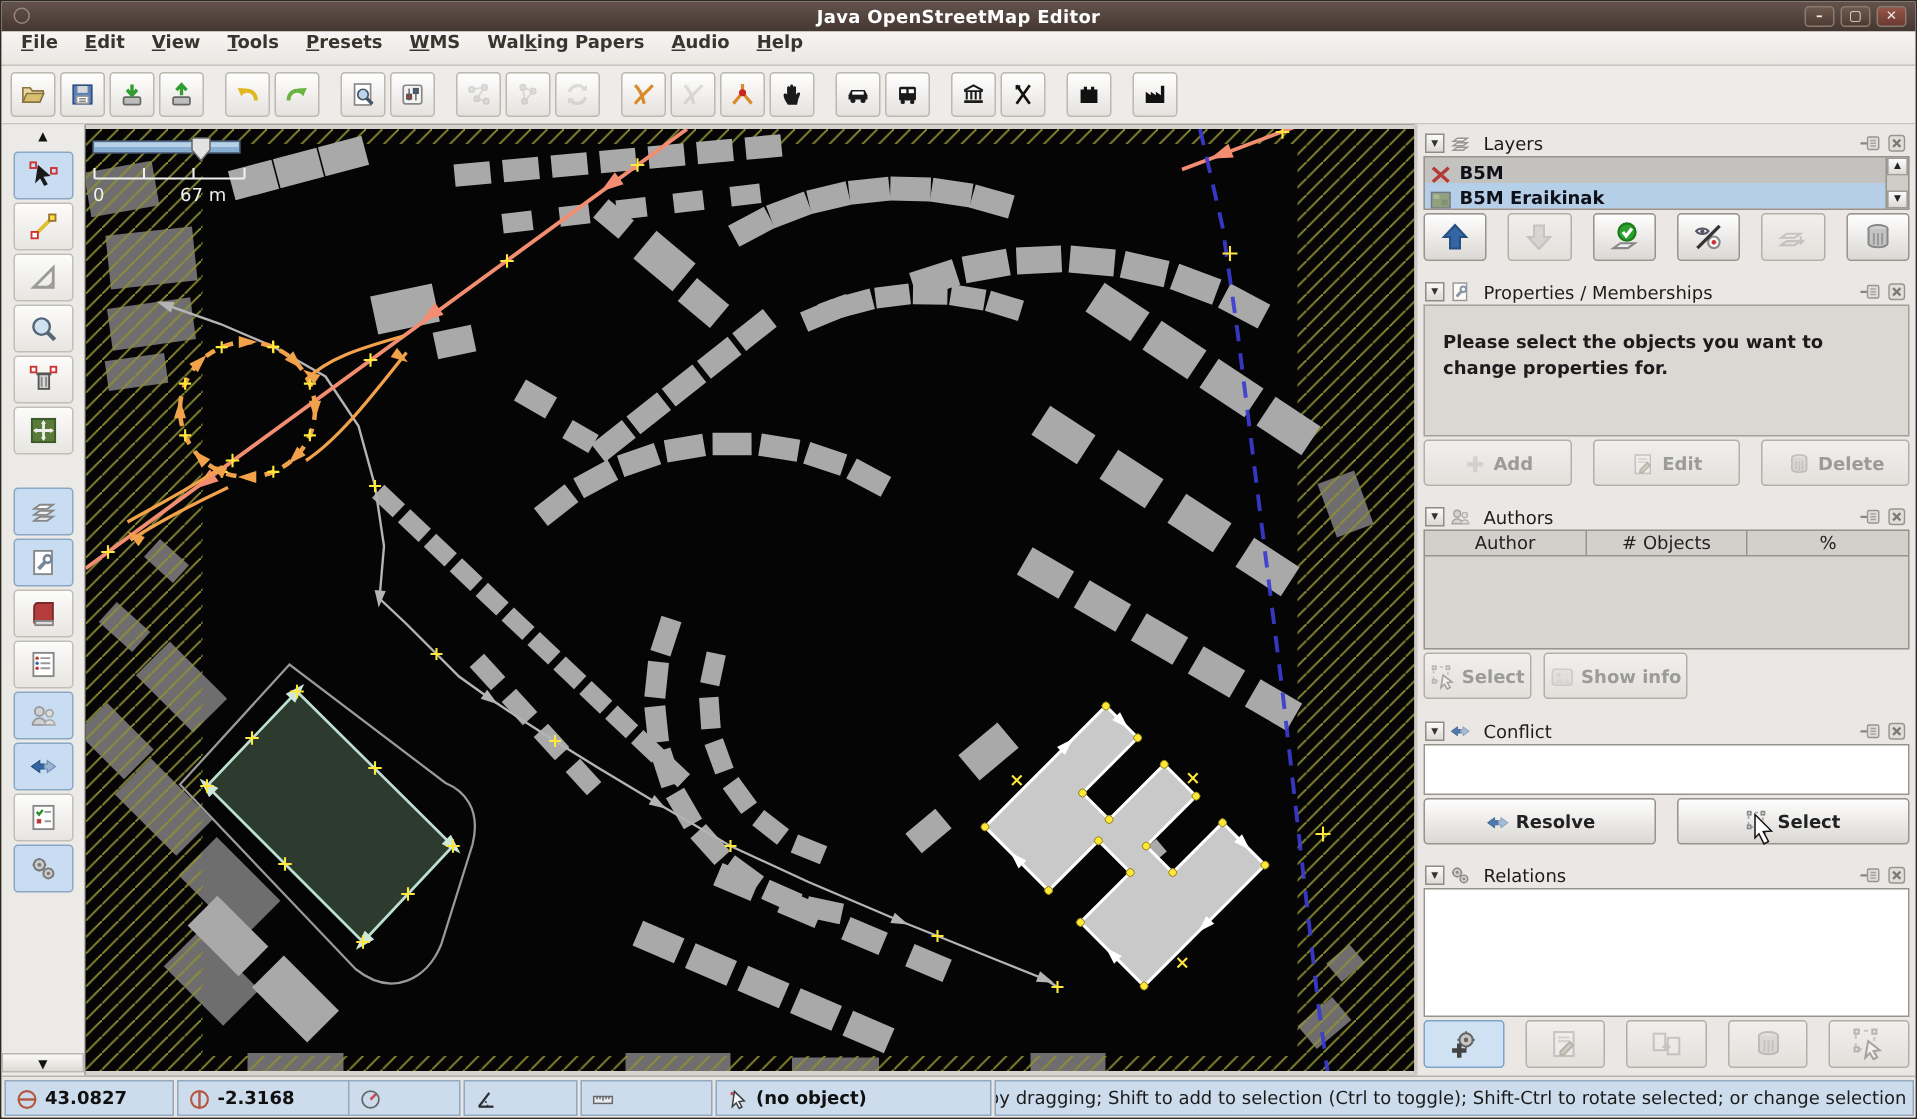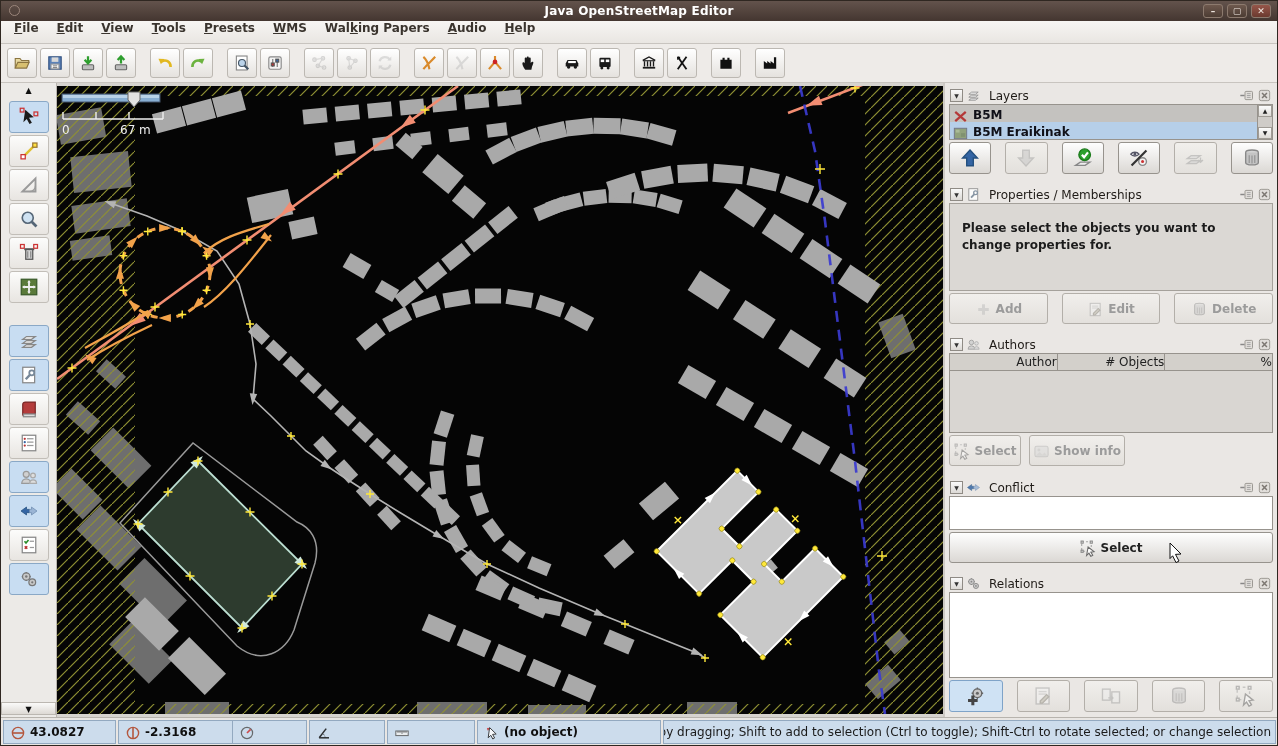--- a/index.html
+++ b/index.html
@@ -61,21 +61,21 @@
 .pbtn{flex:1;height:31px;border:1px solid #97938d;border-radius:3px;background:linear-gradient(#fefefe,#dbd8d4);display:flex;align-items:center;justify-content:center;gap:6px;font-size:12px;font-weight:bold;color:#222;white-space:nowrap}
 .pbtn svg{width:17px;height:17px;flex:none}
 .pbtn.iconic{height:32px}
 .pbtn.iconic svg{width:22px;height:22px}
 .pbtn.disabled{color:#9b9b9b;border-color:#b3afa9;background:linear-gradient(#f1efec,#e3e0dc)}
 .pbtn.disabled svg{opacity:.45;filter:grayscale(.8)}
 .pbtn.active{background:#cfe2f4;border-color:#7fa3c8}
 .prop-body{border:1px solid #a5a19b;background:#dbd8d4;height:88px;padding:16px 12px;font-size:12px;font-weight:bold;color:#1c1c1c;line-height:1.4}
 .authors-table{border:1px solid #97938d;background:#d9d6d2;height:80px}
 .at-head{display:flex;height:17px;background:#d3d0cb;border-bottom:1px solid #97938d}
-.at-cell{flex:1;border-right:1px solid #97938d;font-size:12px;color:#222;text-align:right;line-height:16px}
+.at-cell{flex:1;border-right:1px solid #97938d;font-size:12px;color:#222;text-align:center;line-height:16px}
 .at-cell:last-child{border-right:none}
 .white-list{border:1px solid #97938d;background:#fff}
 .auth-btnrow{display:flex;gap:8px;margin-top:2px}
 .auth-btnrow .pbtn{flex:none}
 
 
 #statusbar{position:absolute;bottom:0;left:0;right:0;height:28px;background:#e9e6e3;border-top:1px solid #b7b3ad}
 .seg{position:absolute;top:2px;height:24px;background:#ccdcec;border:1px solid #93a9c0;display:flex;align-items:center;gap:5px;padding:0 6px;font-size:12px;font-weight:bold;color:#101010}
 .seg svg{width:16px;height:16px;flex:none}
 .seg.help{font-weight:normal;overflow:hidden}
@@ -838,20 +838,27 @@
           </svg></span>
       <span class="pglyph"><svg viewBox="0 0 16 16" xmlns="http://www.w3.org/2000/svg">
             <rect x="2.5" y="2.5" width="11" height="11" rx="2" fill="#e0ddd9" stroke="#8a8680"></rect>
             <path d="M5.4 5.4 l5.2 5.2 M10.6 5.4 l-5.2 5.2" stroke="#6a655f" stroke-width="1.6"></path>
           </svg></span>
     </div>
     <div class="white-list" style="height:34px"></div>
     <div class="btnrow" style="margin-top:2px">
       <div class="pbtn">
           <span class="pglyph"><svg viewBox="0 0 16 16" xmlns="http://www.w3.org/2000/svg">
+              <path d="M1.6 8 L6 4.8 v1.9 h2.4 v2.6 H6 v1.9 z" fill="#3465a4" stroke="#24507f" stroke-width=".6"></path>
+              <path d="M14.4 8 L10 4.8 v1.9 H8.4 v2.6 H10 v1.9 z" fill="#9ab4d4" stroke="#6f8cb0" stroke-width=".6"></path>
+            </svg></span>
+          <span>Resolve</span>
+        </div>
+      <div class="pbtn">
+          <span class="pglyph"><svg viewBox="0 0 16 16" xmlns="http://www.w3.org/2000/svg">
               <rect x="1.6" y="1.6" width="9" height="9" fill="none" stroke="#999" stroke-dasharray="2 2"></rect>
               <rect x="1" y="1" width="2" height="2" fill="#eee" stroke="#777"></rect>
               <rect x="9.6" y="1" width="2" height="2" fill="#eee" stroke="#777"></rect>
               <rect x="1" y="9.6" width="2" height="2" fill="#eee" stroke="#777"></rect>
               <path d="M7.6 6.6 l5.6 4.4 -3 .4 1.8 3 -1.8 1 -1.8-3 -2.2 2.2 z" fill="#fff" stroke="#555"></path>
             </svg></span>
           <span>Select</span>
         </div>
     </div>
   </div>

